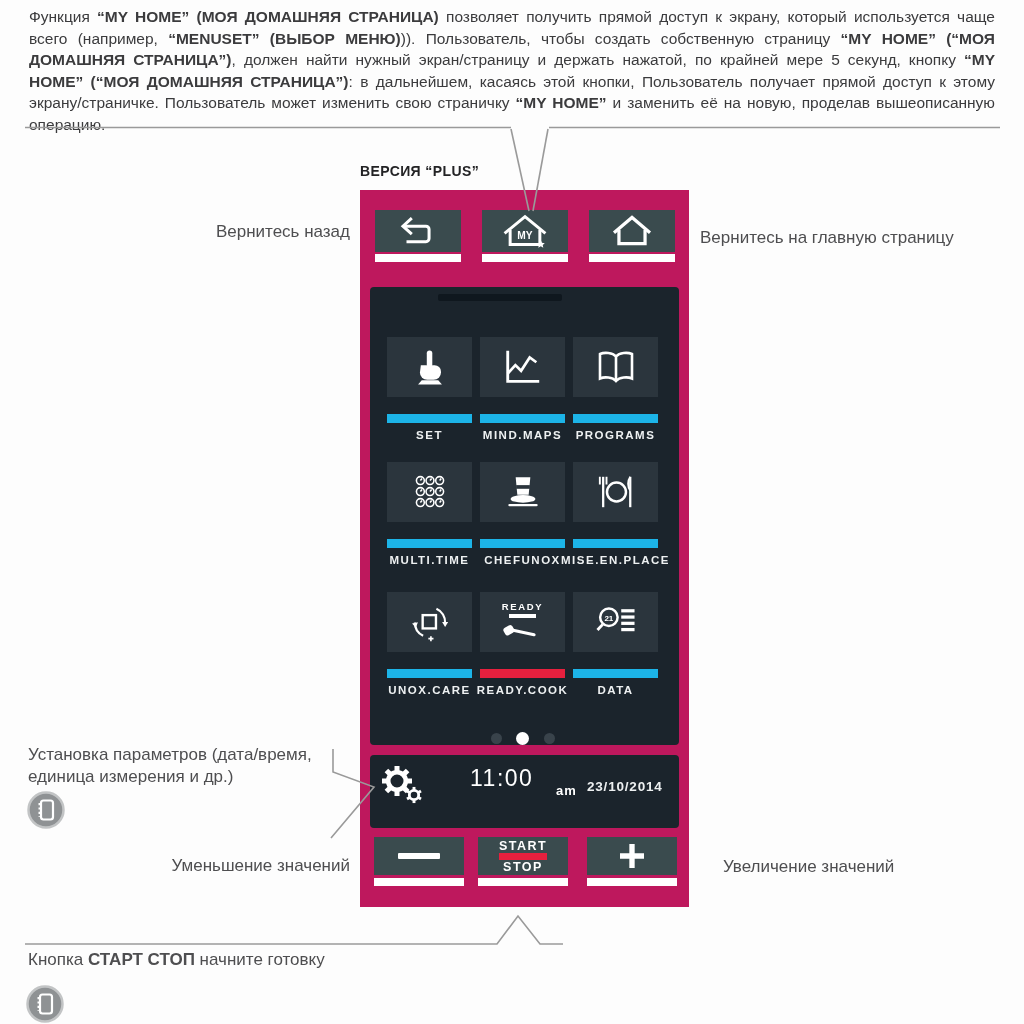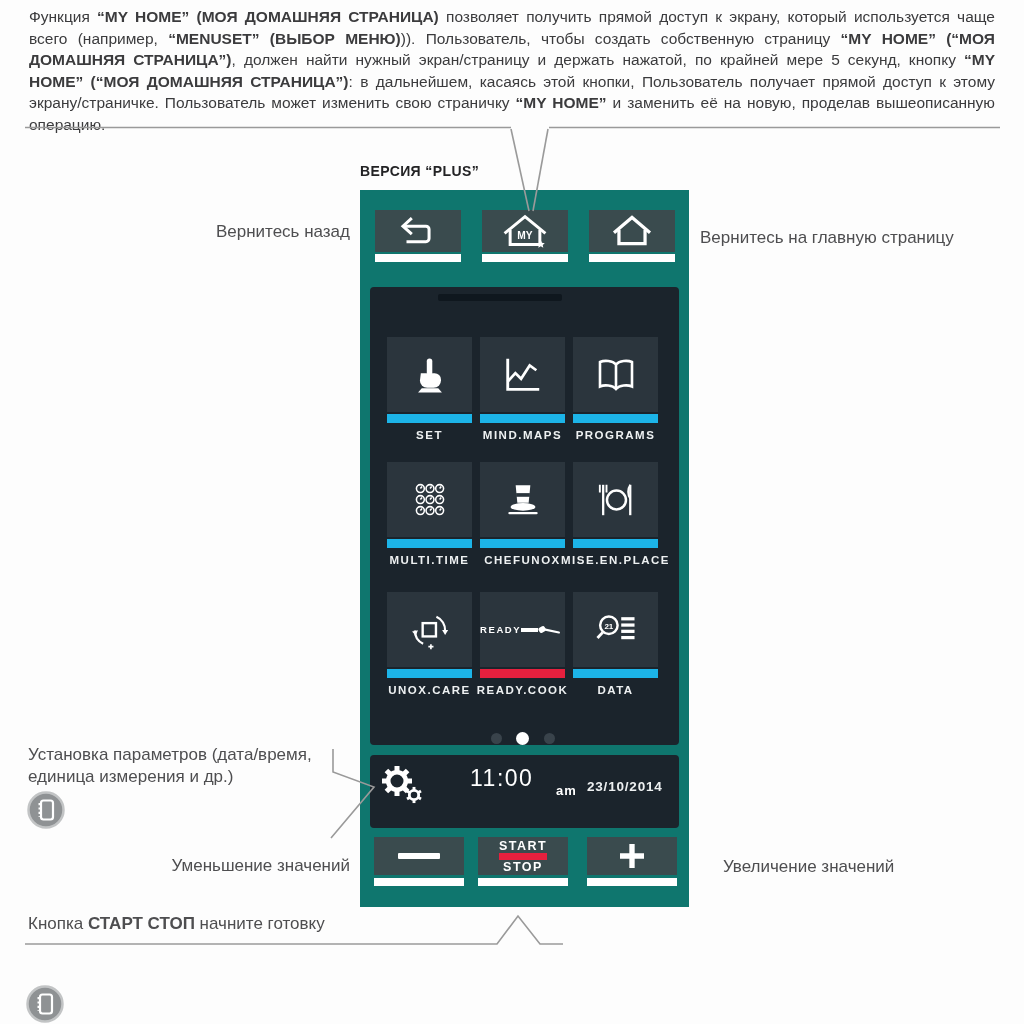--- a/index.html
+++ b/index.html
@@ -6,34 +6,34 @@
   body{width:1024px;height:1024px;position:relative;overflow:hidden;background:#fdfdfd;
        font-family:"Liberation Sans","DejaVu Sans",sans-serif;}
   .abs{position:absolute;}
   
   .intro{left:29px;top:6px;width:966px;font-size:15.5px;line-height:21.6px;color:#3b3b3d;
          text-align:justify;}
   .intro span{white-space:normal;}
   .version{left:360px;top:163px;font-size:14px;font-weight:bold;color:#232325;letter-spacing:.4px;}
   .callout{font-size:17px;line-height:21.5px;color:#4e4e50;}
   .c-right{text-align:right;}
-  .caption{left:28px;top:914px;font-size:17px;color:#4e4e50;}
+  .caption{left:28px;top:950px;font-size:17px;color:#4e4e50;}
   
   #leaders{left:0;top:0;pointer-events:none;z-index:6;}
   
-  .screen{left:360px;top:190px;width:329px;height:717px;background:#0f766e;z-index:2;}
+  .screen{left:360px;top:190px;width:329px;height:717px;background:#be185d;z-index:2;}
   .panel{position:absolute;background:#1b242c;border-radius:4px;}
   .ghost{position:absolute;left:78px;top:104px;width:124px;height:7px;background:#0e151c;
          border-radius:2px;filter:blur(.7px);opacity:.85;}
   .navbtn{position:absolute;width:86px;cursor:pointer;}
   .navbtn .face{height:42px;background:#3a4b4e;display:flex;align-items:center;justify-content:center;}
   .navbtn .bar{height:8px;margin-top:2px;background:#fff;}
   .tile{position:absolute;width:85px;cursor:pointer;}
-  .tile .face{height:75px;background:#2b353d;display:flex;align-items:center;justify-content:center;
-              flex-direction:row;position:relative;}
+  .tile .face{height:60px;background:#2b353d;display:flex;align-items:center;justify-content:center;
+              flex-direction:column;position:relative;}
   .tile .bar{position:absolute;left:0;top:77px;width:100%;height:9px;background:#1cb4e8;}
   .tile .bar[data-bar="red"]{background:#e6203e;}
   .tile .lbl{position:absolute;top:92px;left:50%;transform:translateX(-50%);white-space:nowrap;
              font-size:11.5px;font-weight:bold;letter-spacing:1.5px;color:#eef1f2;}
   .ready-word{font-size:9.5px;font-weight:bold;letter-spacing:1.6px;color:#fff;}
   .tray{width:27px;height:3.6px;background:#fff;margin:2px 0 1px 0;}
   .dot{position:absolute;border-radius:50%;}
   .dot.dim{width:11px;height:11px;background:#39434b;}
   .dot.active{width:13px;height:13px;background:#ffffff;}
   .time{left:110px;top:575px;font-size:23px;letter-spacing:1.5px;color:#fff;}

